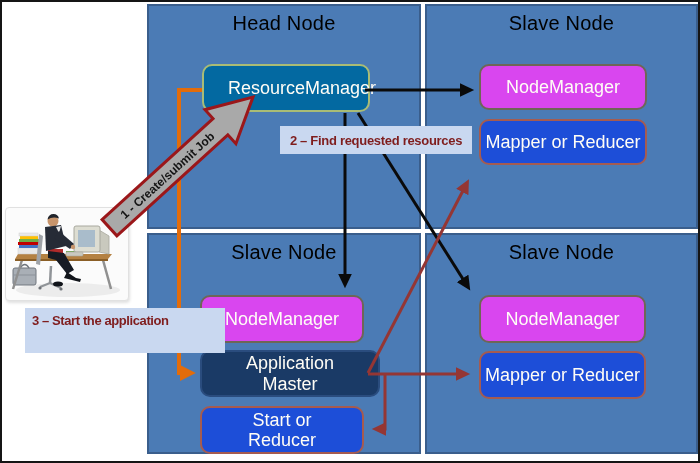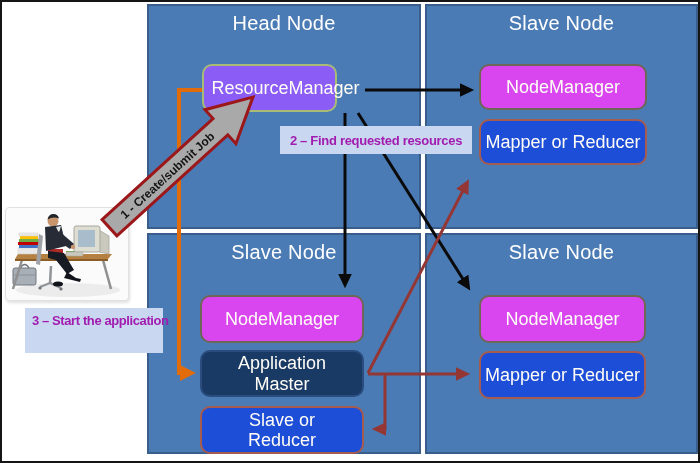--- a/index.html
+++ b/index.html
@@ -3,39 +3,39 @@
 <meta charset="utf-8">
 <style>
   html,body{margin:0;padding:0;background:#fff;font-family:"Liberation Sans",sans-serif;}
   #diagram{position:relative;width:700px;height:463px;background:#FFFFFF;border:2px solid #151515;box-sizing:border-box;overflow:hidden;}
 
   .node{position:absolute;background:#4B7BB5;border:2px solid #3A5E8C;box-sizing:border-box;}
   .node-head{left:145px;top:2px;width:274px;height:225px;}
   .node-tr{left:423px;top:2px;width:273px;height:225px;}
   .node-bl{left:145px;top:231px;width:274px;height:221px;}
   .node-br{left:423px;top:231px;width:273px;height:221px;}
-  .node-title{position:absolute;top:6px;left:0;width:100%;text-align:center;color:#ffffff;font-size:20px;letter-spacing:.2px;}
+  .node-title{position:absolute;top:6px;left:0;width:100%;text-align:center;color:#000000;font-size:20px;letter-spacing:.2px;}
 
   .box{position:absolute;z-index:3;border-radius:10px;display:flex;flex-direction:column;align-items:center;justify-content:center;color:#FFFDF6;font-size:18px;line-height:1.12;text-align:center;box-sizing:border-box;}
-  .box-rm{left:200px;top:62px;width:135px;height:48px;background:#8b5cf6;border:2px solid #A9BC76;padding-left:32px;}
+  .box-rm{left:200px;top:62px;width:168px;height:48px;background:#0369a1;border:2px solid #A9BC76;padding-left:32px;}
   .box-orange{background:#d946ef;border:2px solid #6E6657;}
   .box-red{background:#1d4ed8;border:2px solid #A55B50;}
   .box-navy{background:#1A3A66;border:2px solid #2A4C7E;}
   .box-nm-tr{left:477px;top:62px;width:168px;height:46px;}
   .box-mr-tr{left:477px;top:117px;width:168px;height:46px;}
   .box-nm-bl{left:198px;top:293px;width:164px;height:48px;}
-  .box-am{left:198px;top:348px;width:164px;height:47px;}
+  .box-am{left:198px;top:348px;width:180px;height:47px;}
   .box-mr-bl{left:198px;top:404px;width:164px;height:48px;}
   .box-nm-br{left:477px;top:293px;width:167px;height:48px;}
   .box-mr-br{left:477px;top:349px;width:167px;height:48px;}
 
-  .step-label{position:absolute;z-index:6;background:#C9D8F0;color:#a21caf;font-weight:bold;box-sizing:border-box;}
+  .step-label{position:absolute;z-index:6;background:#C9D8F0;color:#7f1d1d;font-weight:bold;box-sizing:border-box;}
   .step2{left:278px;top:124px;width:192px;height:28px;font-size:13px;letter-spacing:-0.3px;display:flex;align-items:center;justify-content:center;white-space:nowrap;}
   .step4{left:344px;top:385px;width:108px;height:23px;font-size:12.5px;display:flex;align-items:center;justify-content:center;white-space:nowrap;}
-  .step3{left:23px;top:306px;width:138px;height:45px;font-size:13px;letter-spacing:-0.4px;padding:4px 0 0 7px;line-height:1.35;}
+  .step3{left:23px;top:306px;width:200px;height:45px;font-size:13px;letter-spacing:-0.4px;padding:4px 0 0 7px;line-height:1.35;}
   .step3 .l2{padding-left:28px;}
   .step3 div{white-space:nowrap;}
 
   .overlay{position:absolute;left:0;top:0;width:700px;height:463px;z-index:5;pointer-events:none;}
 
   .photo{position:absolute;left:3px;top:205px;width:122px;height:92px;z-index:1;background:#FBFBFB;border:1px solid #E1E1E1;border-radius:4px;overflow:hidden;box-shadow:1px 2px 3px rgba(0,0,0,0.12);}
   .photo svg{display:block;width:100%;height:100%;}
 </style>
 </head>
 <body>
@@ -65,21 +65,21 @@
     <span>Mapper or Reducer</span>
   </div>
   <div class="box box-orange box-nm-bl">
     <span>NodeManager</span>
   </div>
   <div class="box box-navy box-am">
     <span>Application</span>
     <span>Master</span>
   </div>
   <div class="box box-red box-mr-bl">
-    <span>Slave or</span>
+    <span>Start or</span>
     <span>Reducer</span>
   </div>
   <div class="box box-orange box-nm-br">
     <span>NodeManager</span>
   </div>
   <div class="box box-red box-mr-br">
     <span>Mapper or Reducer</span>
   </div>
 
   <div class="photo">

